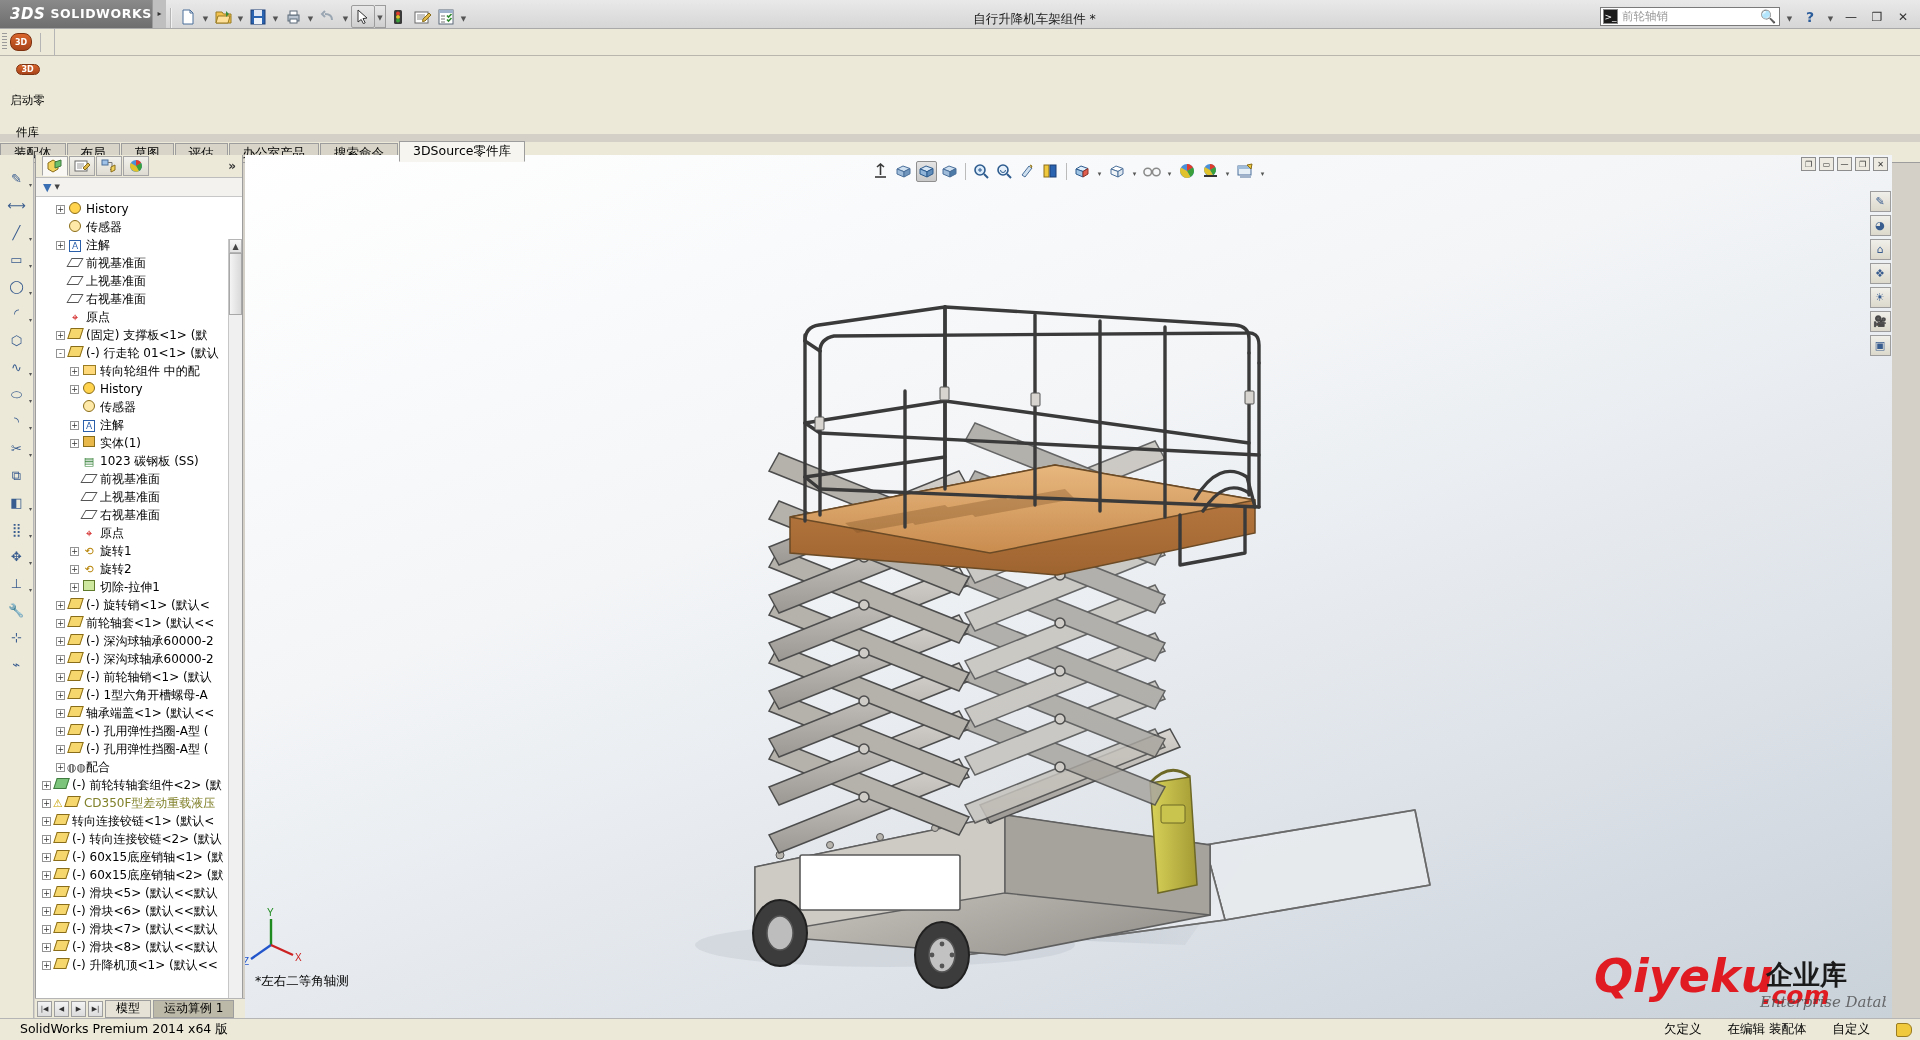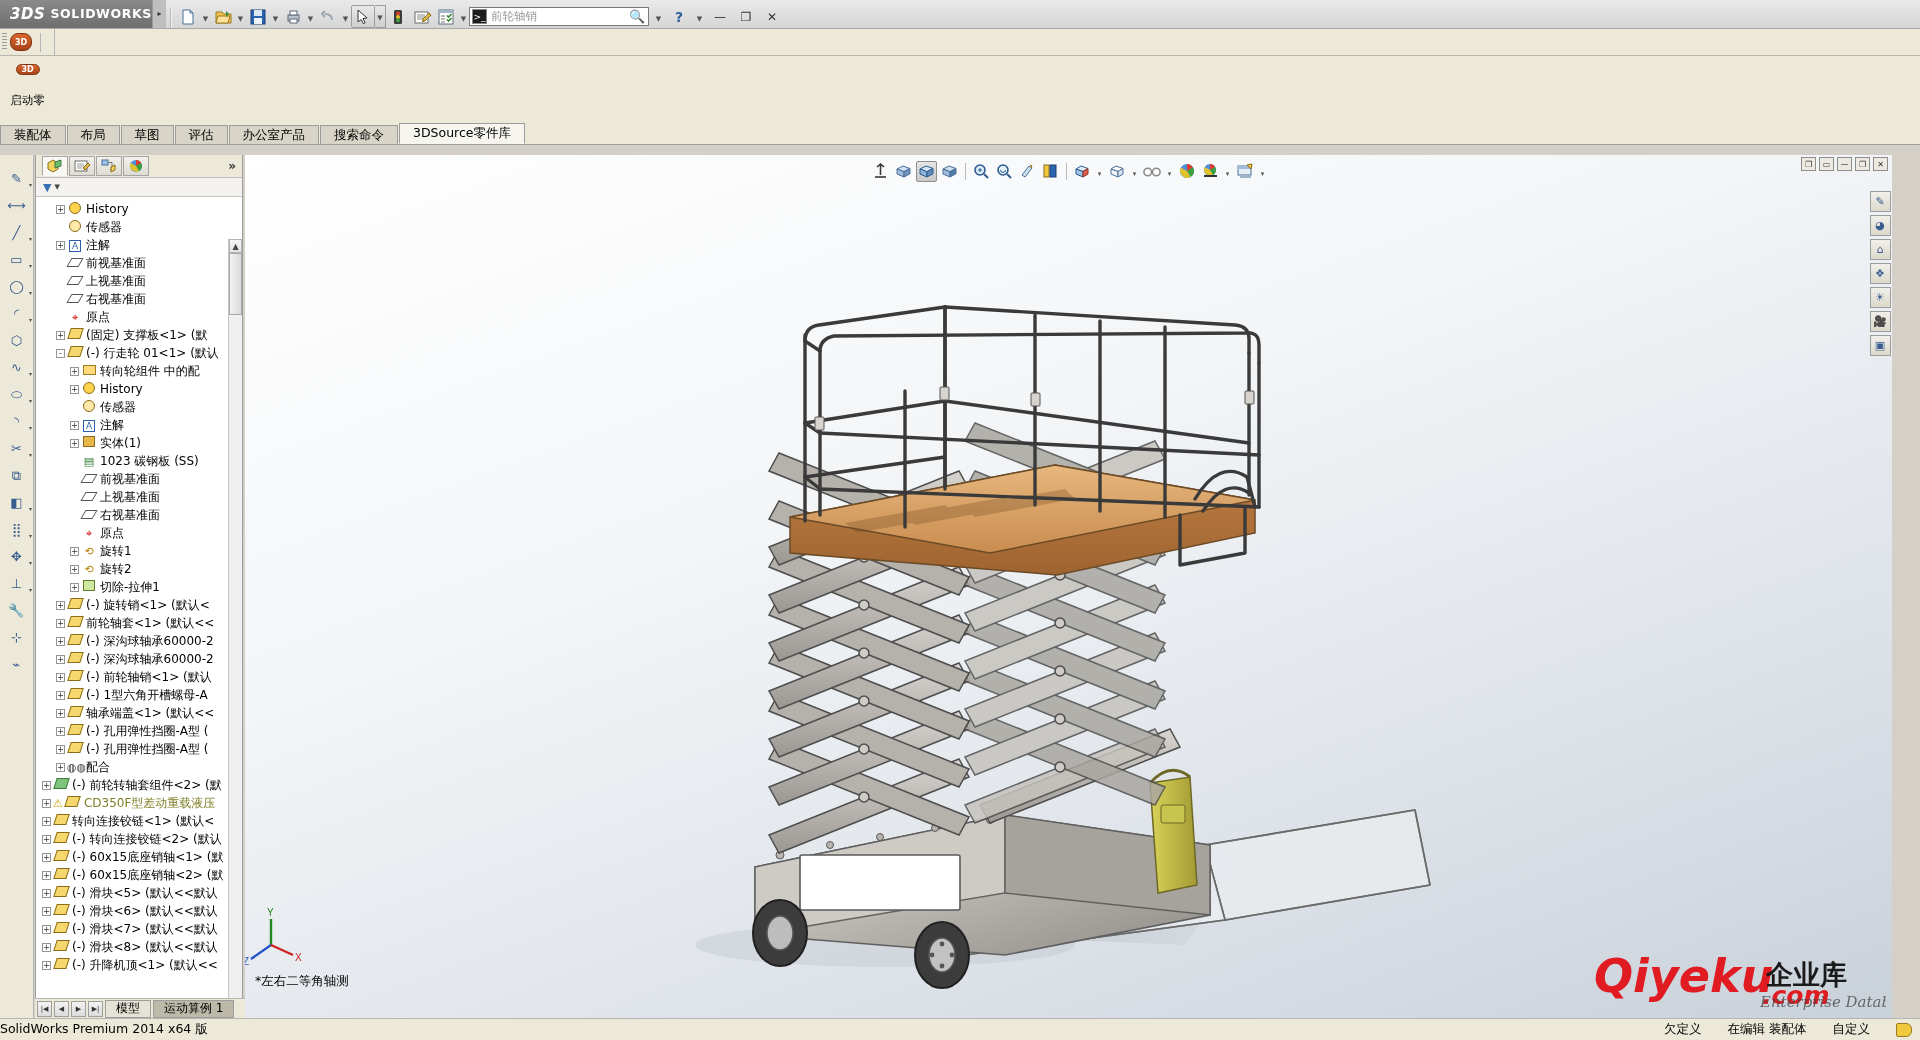--- a/index.html
+++ b/index.html
@@ -83,21 +83,21 @@
   
   .launch {
     position: absolute; left: 0; top: 56px; width: 55px; height: 78px;
     background: #ece9d8;
     display: flex; flex-direction: column; align-items: center; padding-top: 8px;
   }
   .launch .lbl { font-size: 11.5px; color: #000; line-height: 1.25; text-align: center; margin-top: 18px; }
 
   
   .tabrow {
-    position: absolute; left: 0; top: 124px; width: 1920px; height: 21px;
+    position: absolute; left: 0; top: 142px; width: 1920px; height: 21px;
     background: #ece9d8; display: flex; align-items: flex-end;
     border-bottom: 1px solid #9d9d9d;
   }
   .tab {
     height: 19px; padding: 0 13px; font-size: 12.5px; color: #000;
     background: #d8d5c8; border: 1px solid #9d9d9d; border-bottom: none;
     display: flex; align-items: center; margin-right: 1px;
   }
   .tab.active {
     background: #f6f5f0; height: 21px; font-weight: normal;
@@ -245,21 +245,21 @@
     position: absolute; right: 6px; bottom: 3px; z-index: 7;
     font-family: "DejaVu Sans", sans-serif;
   }
 
   
   .statusbar {
     position: absolute; left: 0; bottom: 0; width: 1920px; height: 22px;
     background: #ece9d8; border-top: 1px solid #b5b5b5;
     display: flex; align-items: center; font-size: 12.5px; color: #000;
   }
-  .sb-left { padding-left: 0; }
+  .sb-left { padding-left: 20px; }
   .sb-right { margin-left: auto; display: flex; align-items: center; gap: 26px; padding-right: 8px; }
   .sb-tag { width: 16px; height: 14px; background: #f0c93c; border: 1px solid #9a7c22;
             border-radius: 2px 6px 6px 2px; }
 </style>
 </head>
 <body>
 
 <div class="app">
 
   <div class="titlebar">
@@ -334,20 +334,21 @@
             <rect x="1" y="1" width="14" height="14" fill="#fff" stroke="#5d6b79"></rect>
             <rect x="1" y="1" width="14" height="3" fill="#9fb4cc"></rect>
             <path d="M3 7h4M3 10h4M3 13h4" stroke="#777"></path>
             <path d="M9 6.5l1.5 1.5 3-3" fill="none" stroke="#2f8a2f" stroke-width="1.6"></path>
             <path d="M9 10.5l1.5 1.5 3-3" fill="none" stroke="#2f8a2f" stroke-width="1.6"></path>
           </svg>
       </div>
       <div class="tb-caret">▼</div>
     </div>
 
+    <div class="title-text">自行升降机车架组件 *</div>
 
     <div class="search-wrap">
       <div class="search-box">
         <span class="cmdico">&gt;_</span>
         <span class="ph">前轮轴销</span>
         <span class="mag">🔍</span>
       </div>
       <span class="tb-caret">▼</span>
       <span class="win-btn help-q">?</span>
       <span class="tb-caret">▼</span>

